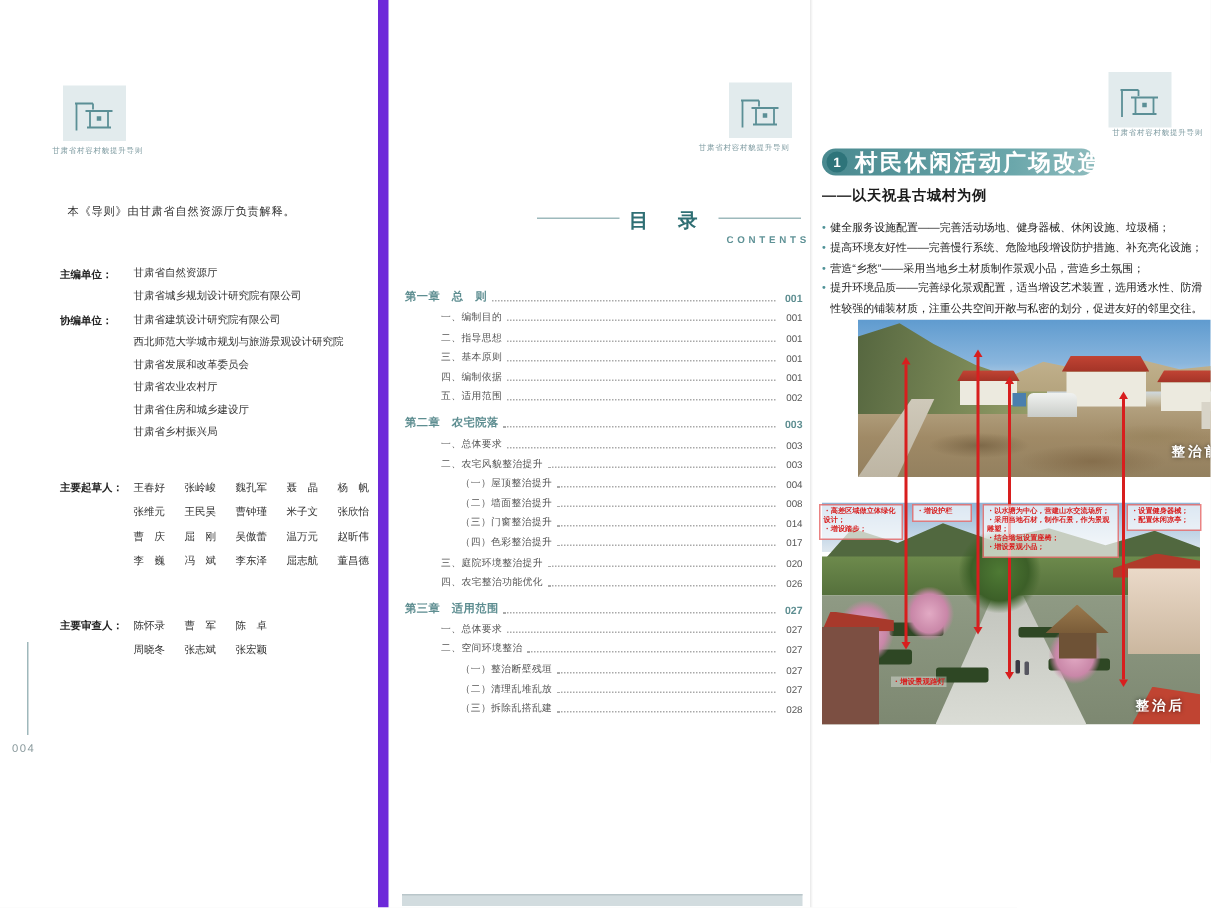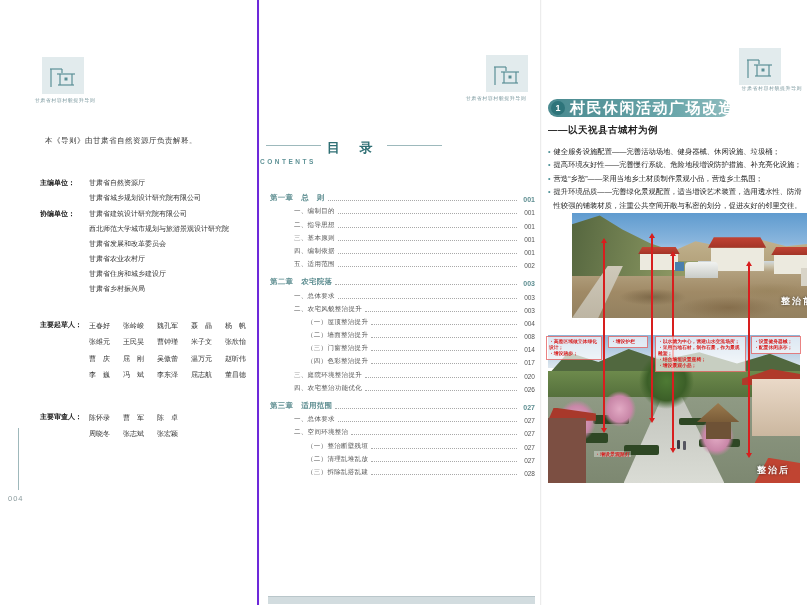--- a/index.html
+++ b/index.html
@@ -1,20 +1,20 @@
 <!DOCTYPE html>
 <html><head>
 <meta charset="utf-8">
 <style>
   * { margin:0; padding:0; box-sizing:border-box; }
   html,body { width:807px; height:605px; overflow:hidden; background:#fbfbfb;
     font-family:"Liberation Sans","DejaVu Sans",sans-serif; }
   .canvas { position:relative; width:807px; height:605px; background:#fbfbfb; }
   .page { position:absolute; top:0; bottom:0; background:#fff; }
-  .page-left   { left:0;   width:259px; border-right:2px solid #6d28d9; }
+  .page-left   { left:0;   width:259px; border-right:7px solid #6d28d9; }
   .page-middle { left:260px; width:281px; border-right:1px solid #ececec; }
   .page-right  { left:542px; width:265px; }
 
   .corner-tick { position:absolute; left:3px; top:41px; width:3px; height:8px; background:#4f9297; }
 
   
   .logo-box { position:absolute; width:42px; height:37px; background:#e2ebed; display:flex; align-items:center; justify-content:center; }
   .logo-caption { position:absolute; font-size:5px; color:#7d9aa0; letter-spacing:.5px; }
 
   
@@ -23,21 +23,21 @@
   .credit { position:absolute; left:40px; display:flex; font-family:"Liberation Serif","DejaVu Serif",serif; }
   .credit-label { width:49px; font-weight:bold; font-size:7px; color:#222; flex:none; line-height:15px; }
   .credit-vals  { font-size:7px; color:#333;font-family:Liberation Mono, monospace; }
   .credit-vals .line { line-height:15px; white-space:nowrap; }
   .name-row { line-height:16.4px; white-space:nowrap; }
   .name { display:inline-block; width:34px; font-size:7px; color:#333; }
   .pagenum { position:absolute; left:8px; top:494px; font-size:7.5px; color:#8a9a9d; letter-spacing:1px; }
   .pagenum-rule { position:absolute; left:18px; top:428px; width:1px; height:62px; background:#9fb8bb; }
 
   
-  .toc-head { position:absolute; left:0; right:0; top:138px; text-align:left; }
+  .toc-head { position:absolute; left:0; right:0; top:138px; text-align:right; }
   .toc-title { font-size:13px; font-weight:bold; color:#2f6f74; letter-spacing:8px; display:inline-block; vertical-align:middle; }
   .h-rule { display:inline-block; vertical-align:middle; width:55px; height:0; border-top:1px solid #9db9bc; margin:0 6px 4px 6px; }
   .toc-sub { margin-top:1px; font-size:6.5px; font-weight:bold; color:#5f9296; letter-spacing:2.5px; }
   .toc-list { position:absolute; left:10px; top:185px; width:265px; }
   .toc-row { display:flex; align-items:flex-end; height:13.2px; font-size:6.5px; color:#555; }
   .toc-row.lv0 { margin-top:5px; font-size:7.5px; color:#5e8e91; font-weight:bold; }
   .toc-row.lv1 .toc-label { margin-left:24px; }
   .toc-row.lv2 .toc-label { margin-left:37px; }
   .toc-label { white-space:nowrap; letter-spacing:.3px; }
   .toc-leader { flex:1; border-bottom:1px dotted #a9a9a9; margin:0 3px 2px 3px; }

